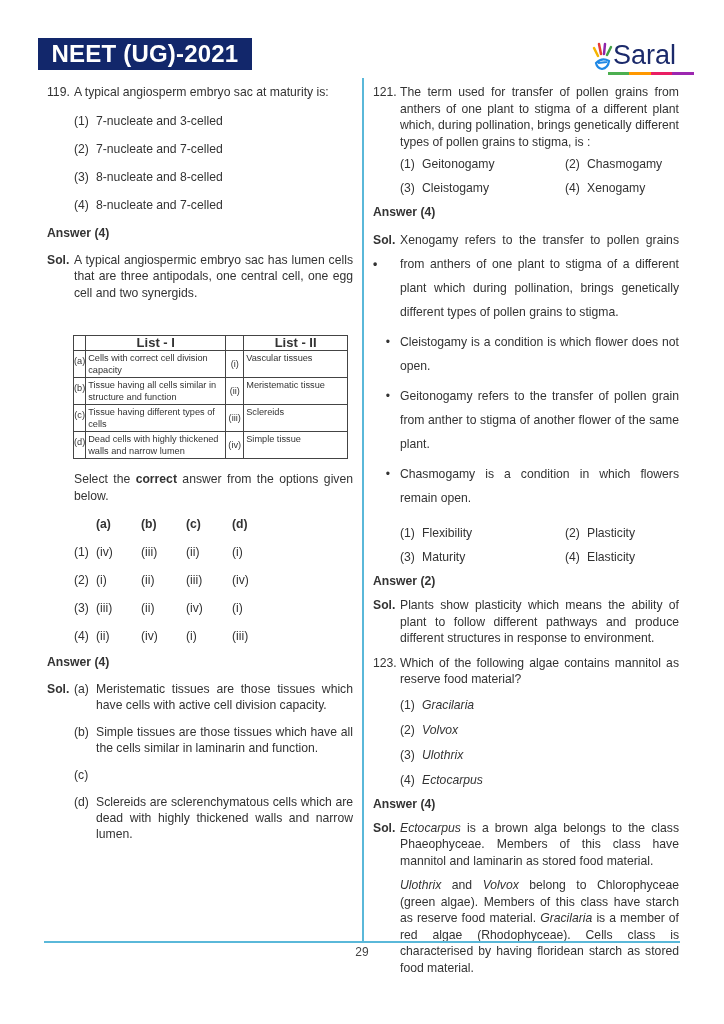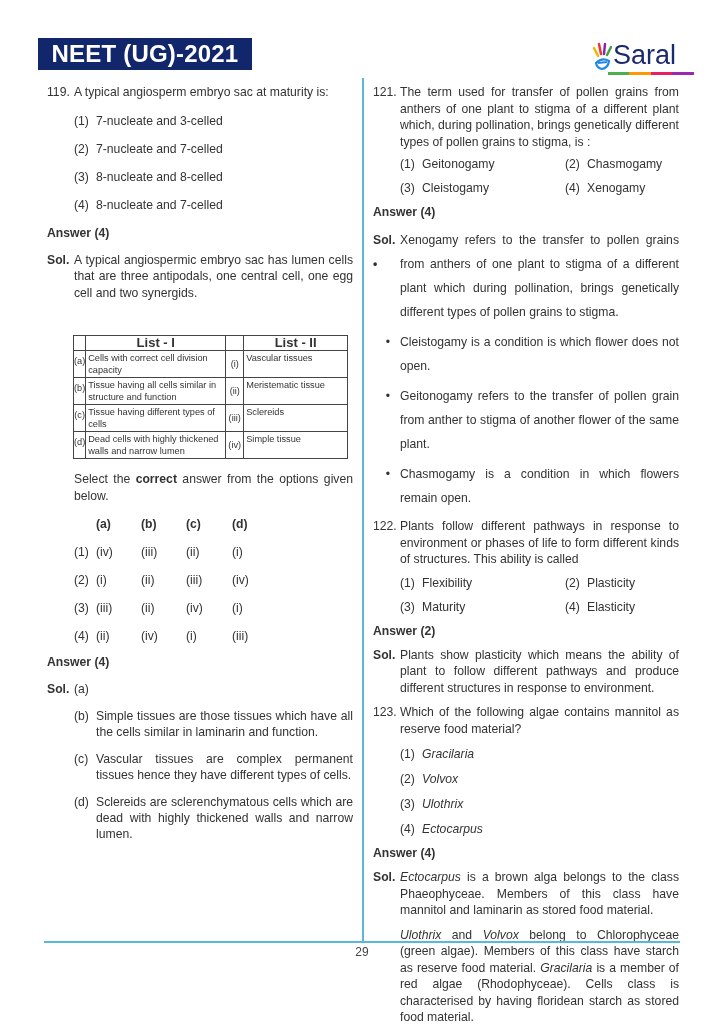--- a/index.html
+++ b/index.html
@@ -199,32 +199,32 @@
       <span class="c4">(iii)</span>
     </div>
   </div>
   <div style="height:10px"></div>
   <div class="ans">Answer (4)</div>
   <div style="height:11px"></div>
 
   <div class="sublist">
     <span class="sub-label" style="font-weight:bold">Sol.</span>
     <span class="sub-mark">(a)</span>
+    <span class="sub-body">Meristematic tissues are those tissues which have cells with active cell division capacity.</span>
   </div>
   <div style="height:11px"></div>
   <div class="sublist">
     <span class="sub-label"></span>
     <span class="sub-mark">(b)</span>
     <span class="sub-body">Simple tissues are those tissues which have all the cells similar in laminarin and function.</span>
   </div>
   <div style="height:11px"></div>
   <div class="sublist">
     <span class="sub-label"></span>
     <span class="sub-mark">(c)</span>
-    <span class="sub-body">Vascular tissues are complex permanent tissues hence they have different types of cells.</span>
   </div>
   <div style="height:11px"></div>
   <div class="sublist">
     <span class="sub-label"></span>
     <span class="sub-mark">(d)</span>
     <span class="sub-body">Sclereids are sclerenchymatous cells which are dead with highly thickened walls and narrow lumen.</span>
   </div>
 </div>
 
 <div class="col col-right">
@@ -270,24 +270,20 @@
     <span class="bullet-dot" style="text-align:right; padding-right:10px">•</span>
     <span class="bullet-body">Geitonogamy refers to the transfer of pollen grain from anther to stigma of another flower of the same plant.</span>
   </div>
   <div style="height:6px"></div>
   <div class="bullet">
     <span class="bullet-dot" style="text-align:right; padding-right:10px">•</span>
     <span class="bullet-body">Chasmogamy is a condition in which flowers remain open.</span>
   </div>
   <div style="height:8px"></div>
 
-  <div class="q">
-    <span class="qnum">122.</span>
-    <span class="qtext">Plants follow different pathways in response to environment or phases of life to form different kinds of structures. This ability is called</span>
-  </div>
   <div style="height:7px"></div>
   <div class="opt-grid">
     <div class="cell">
         <span class="onum">(1)</span>
         <span>Flexibility</span>
       </div>
     <div class="cell">
         <span class="onum">(2)</span>
         <span>Plasticity</span>
       </div>

